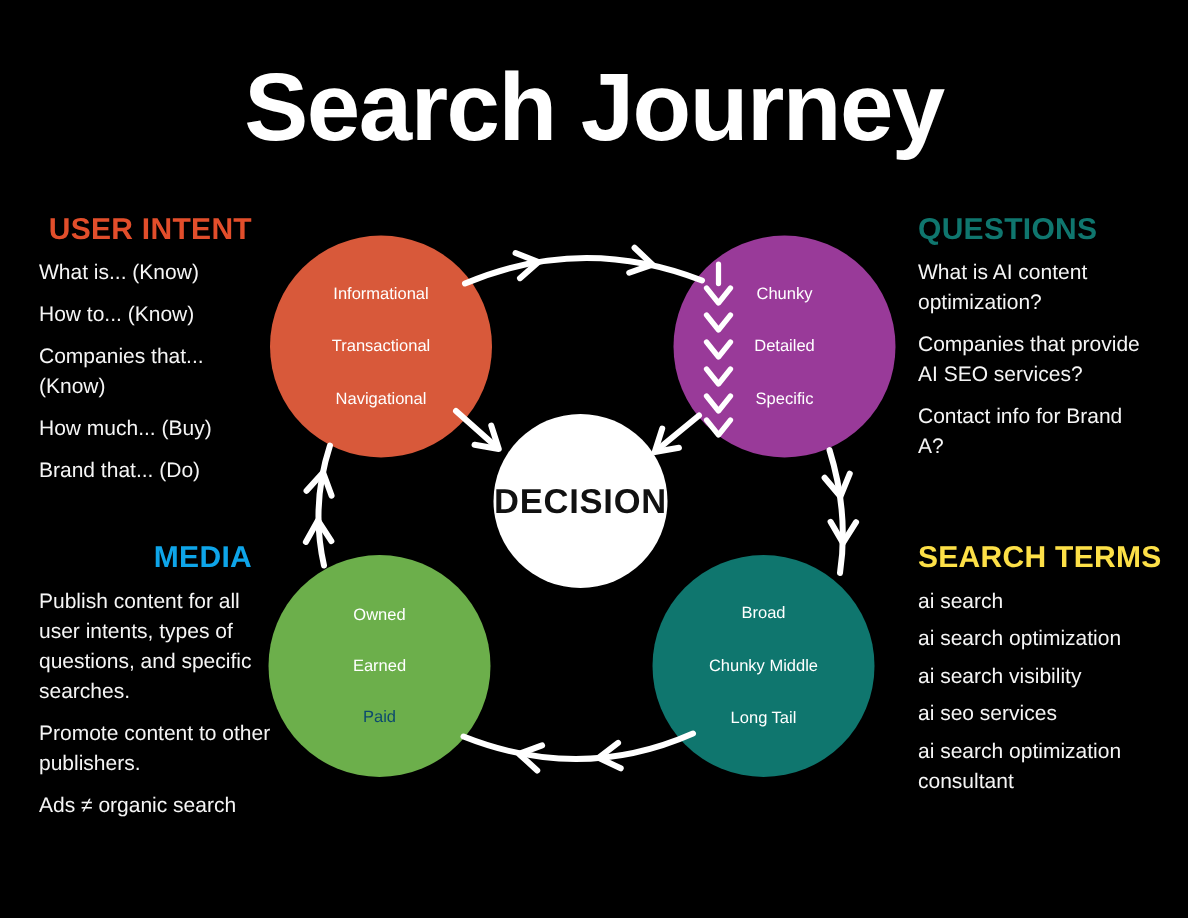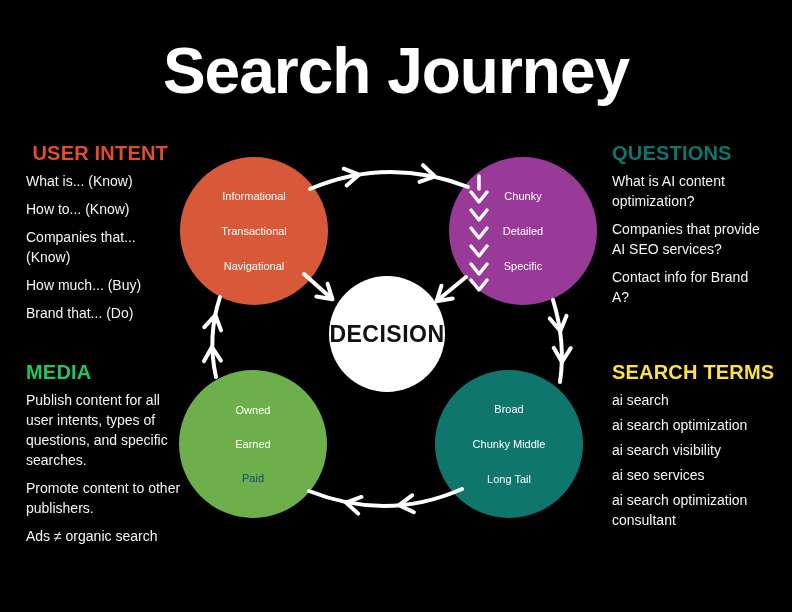--- a/index.html
+++ b/index.html
@@ -21,21 +21,21 @@
   .block{position:absolute;z-index:3;}
   .block h2{
     margin:0 0 6px 0;font-size:20px;font-weight:bold;line-height:24px;letter-spacing:0.2px;
   }
   .block p{margin:0 0 8px 0;font-size:14px;line-height:20px;}
   .blk-user-intent{left:26px;top:141px;width:142px;}
   .blk-user-intent h2{text-align:right;color:#e24e2b;}
   .blk-questions{left:612px;top:141px;width:148px;}
   .blk-questions h2{color:#0f766e;}
   .blk-media{left:26px;top:360px;width:158px;}
-  .blk-media h2{text-align:left;padding-right:16px;color:#22c55e;}
+  .blk-media h2{text-align:right;padding-right:16px;color:#0ea5e9;}
   .blk-search-terms{left:612px;top:360px;width:168px;}
   .blk-search-terms h2{color:#fde047;}
   .blk-search-terms p{margin:0 0 5px 0;}
   
   .circle{
     position:absolute;border-radius:50%;
     display:flex;flex-direction:column;justify-content:center;align-items:center;
     gap:17px;z-index:1;text-align:center;
   }
   .circle .cline{display:block;font-size:11px;font-weight:normal;color:#fff;line-height:18px;}

